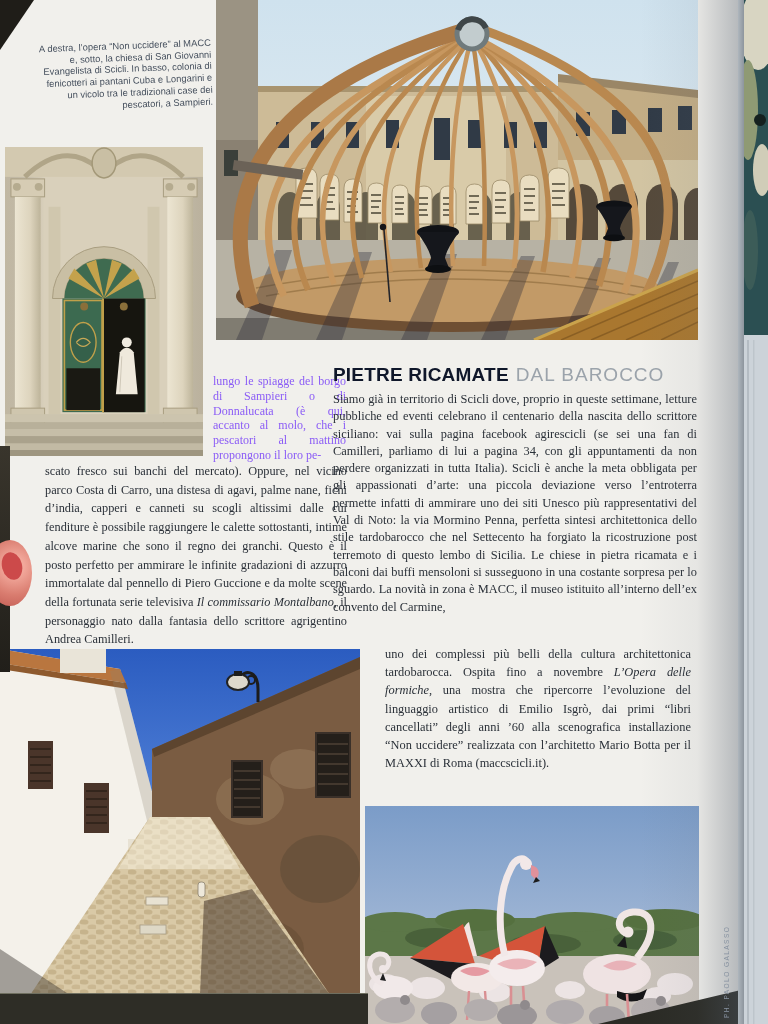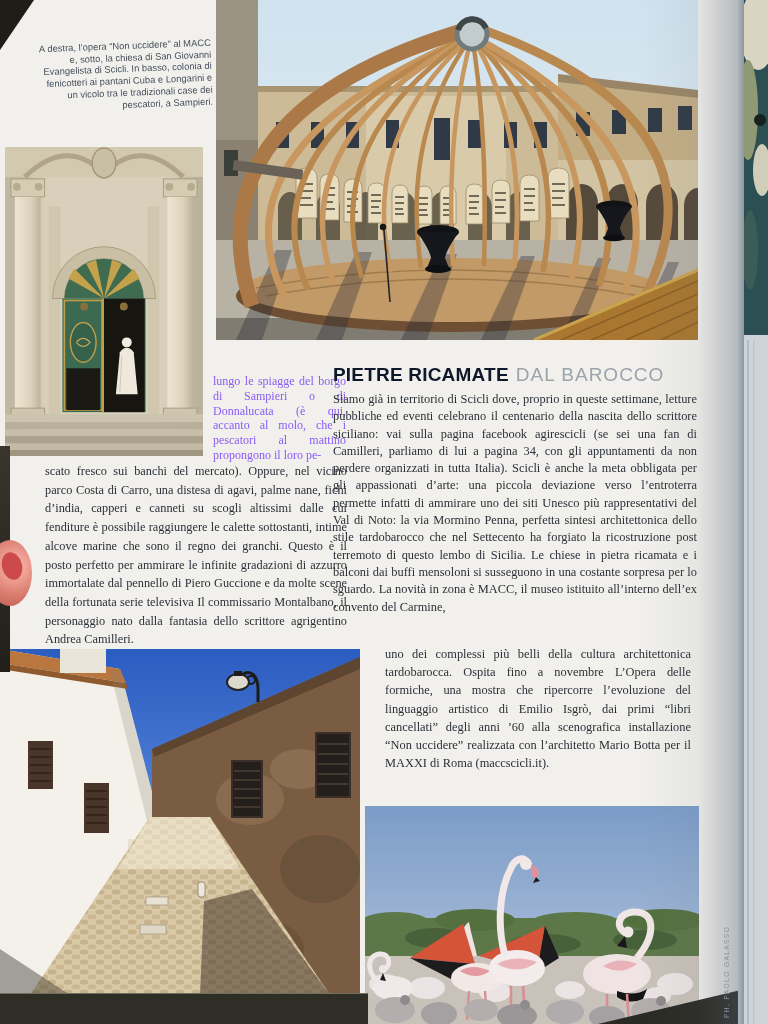--- a/index.html
+++ b/index.html
@@ -17,21 +17,21 @@
   .title{position:absolute;left:333px;top:364px;white-space:nowrap;
          font-family:"Liberation Sans",sans-serif;font-size:19px;}
   .title .t-main{font-weight:700;color:#0f172a;letter-spacing:.2px;}
   .title .t-tail{font-weight:400;color:#9ba3ab;letter-spacing:1px;margin-left:7px;}
   .body-a{position:absolute;left:333px;top:391px;width:364px;text-align:justify;
           font-size:12.4px;line-height:17.3px;color:#2a3038;}
   .body-b{position:absolute;left:385px;top:645px;width:306px;text-align:justify;
           font-size:12.4px;line-height:18.2px;color:#2a3038;}
   .widecol{position:absolute;left:45px;top:462px;width:302px;text-align:justify;
            font-size:12.3px;line-height:18.7px;color:#2a3038;}
-  .it{}
+  .it{font-style:italic;}
 
   .corner-dark{position:absolute;left:0;top:0;width:34px;height:50px;background:#1f1d18;
                clip-path:polygon(0 0,100% 0,0 100%);}
   .left-strip{position:absolute;left:0;top:446px;width:10px;height:226px;
               background:linear-gradient(#39352c,#211f1a);}
   .finger{position:absolute;left:-12px;top:540px;width:44px;height:66px;border-radius:50%;
           background:radial-gradient(circle at 60% 40%,#f2a89b 20%,#d97c6f 60%,#c05a52 100%);}
   .finger-nail{position:absolute;left:2px;top:552px;width:20px;height:28px;border-radius:50%;
                background:#cc4a4a;transform:rotate(-14deg);}
   .band-bottom-left{position:absolute;left:0;top:993px;width:368px;height:31px;

